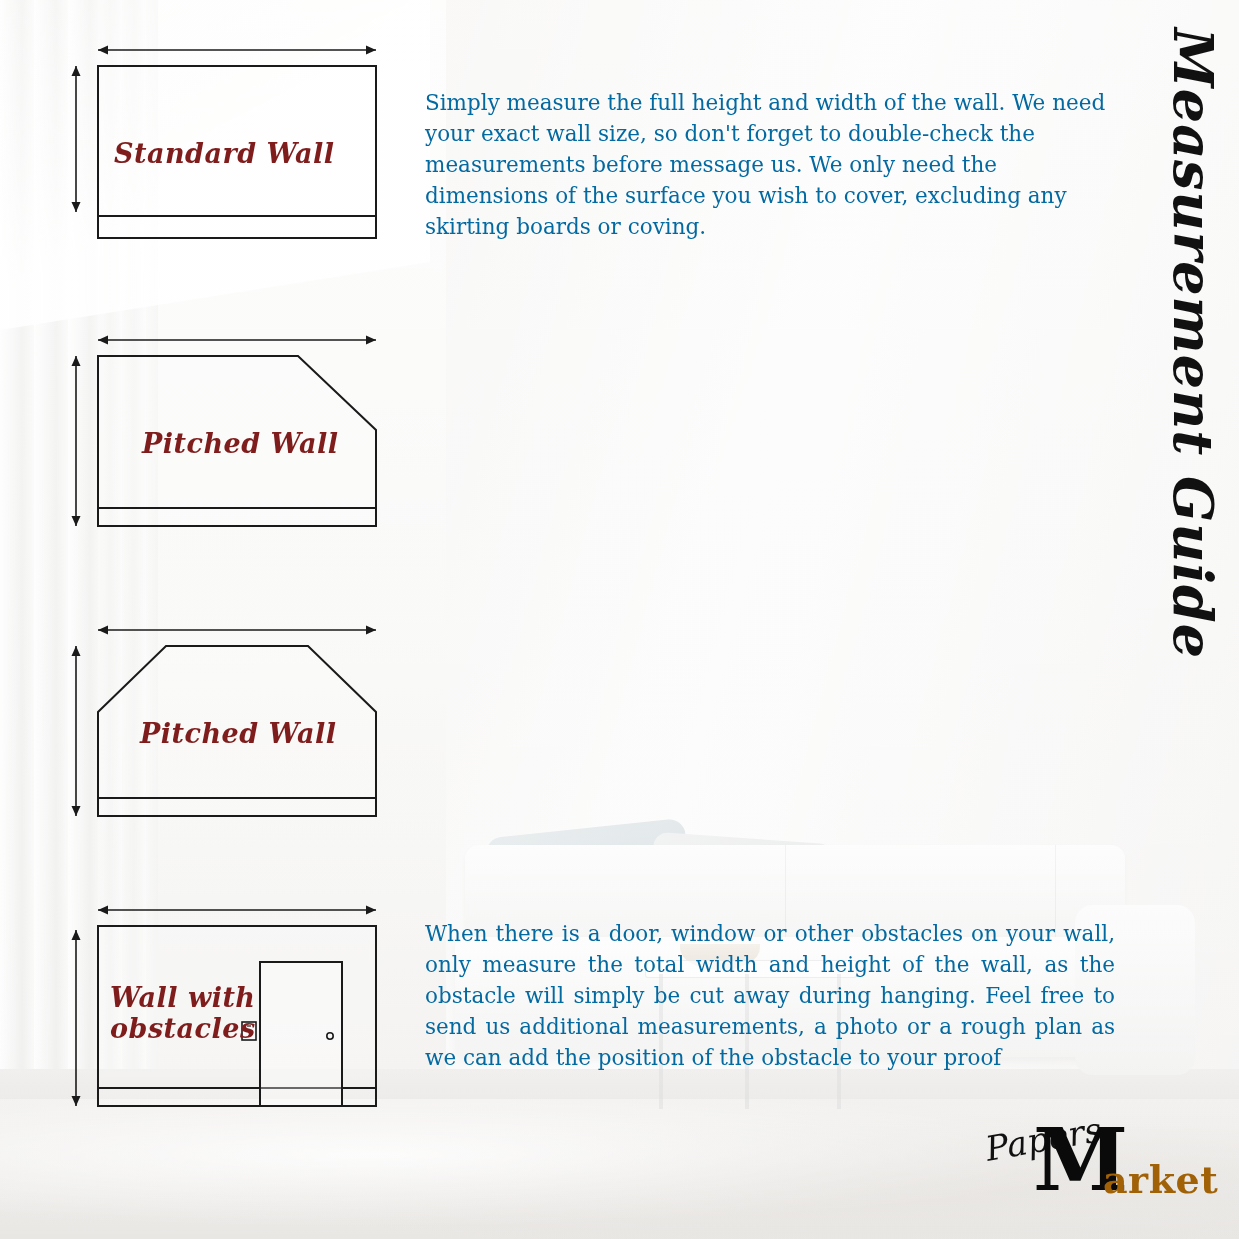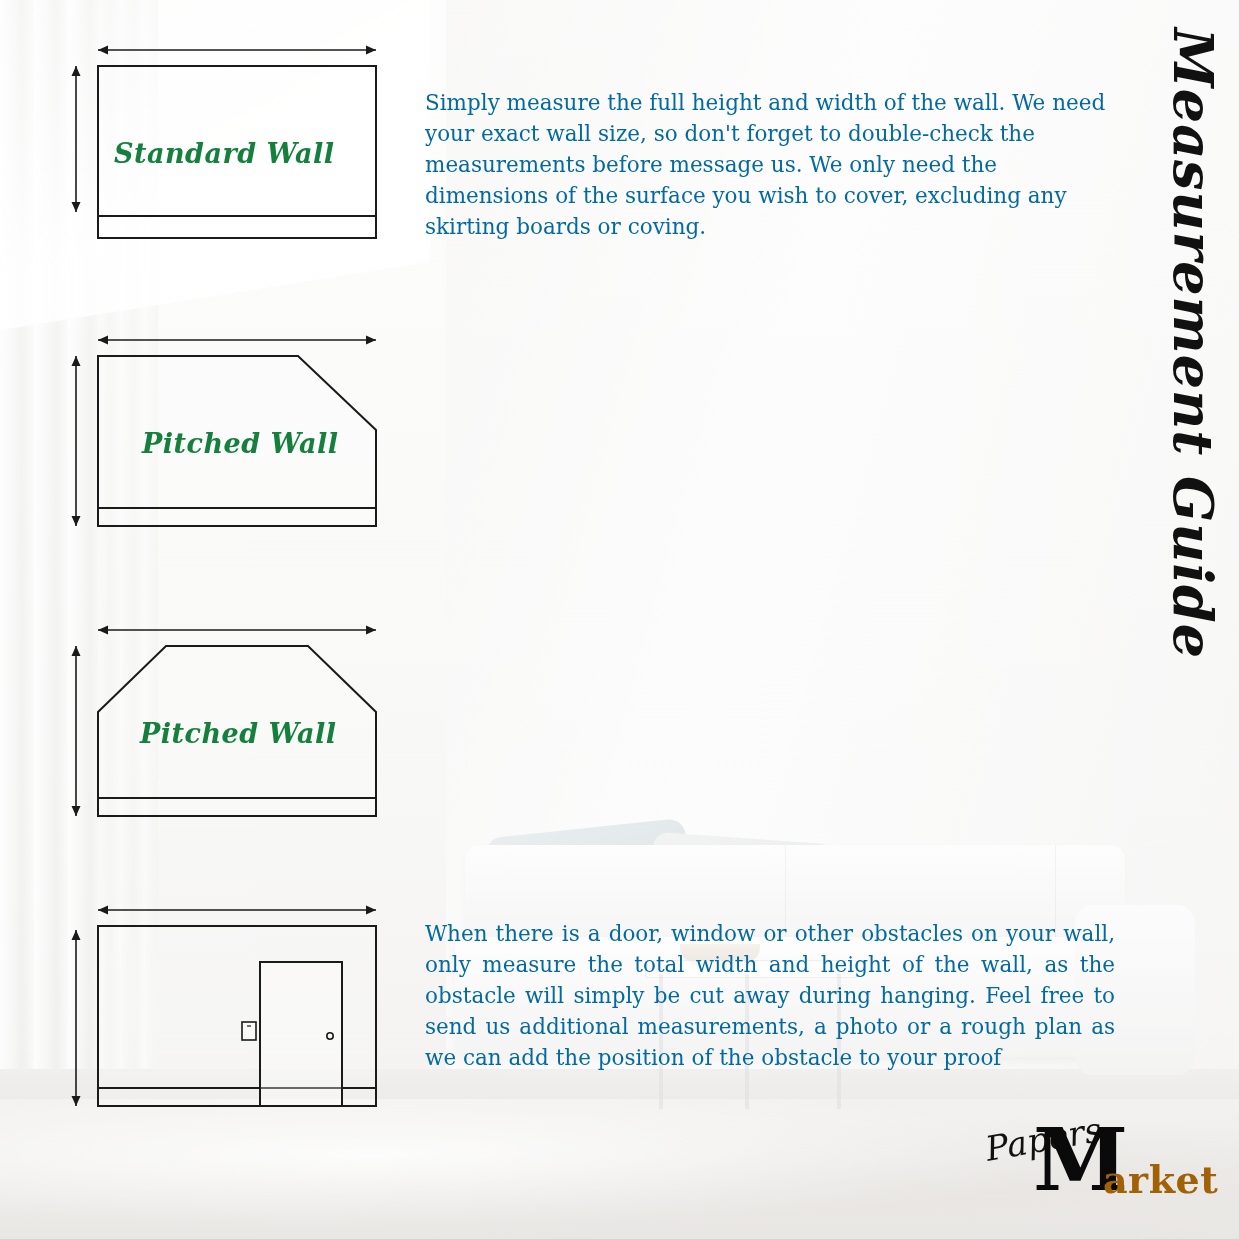--- a/index.html
+++ b/index.html
@@ -218,21 +218,21 @@
     top: 0;
   }
   .diagram svg { display: block; }
 
   .wall-label {
     position: absolute;
     font-family: "DejaVu Serif", serif;
     font-style: italic;
     font-weight: 700;
     font-size: 27px;
-    color: #15803d;
+    color: #7f1d1d;
     line-height: 1.15;
     letter-spacing: .5px;
     white-space: pre-line;
   }
 
   .para {
     position: absolute;
     left: 425px;
     width: 690px;
     font-family: "DejaVu Serif", serif;
@@ -387,20 +387,22 @@
 
         <rect x="36" y="26" width="278" height="180" stroke-width="2" fill="rgba(255,255,255,0.18)"></rect>
         <line x1="36" y1="188" x2="314" y2="188" stroke-width="2"></line>
 
         <rect x="198" y="62" width="82" height="144" stroke-width="2" fill="rgba(255,255,255,0.35)"></rect>
         <circle cx="268" cy="136" r="3.2" stroke-width="1.6"></circle>
 
         <rect x="180" y="122" width="14" height="18" stroke-width="1.6" fill="rgba(255,255,255,0.35)"></rect>
         <line x1="185" y1="126" x2="189" y2="126" stroke-width="1.2"></line>
       </svg>
+      <div class="wall-label" style="left:48px; top:82px;">Wall with
+obstacles</div>
     </div>
     <div class="para" style="top:19px;">When there is a door, window or other obstacles on your wall, only measure the total width and height of the wall, as the obstacle will simply be cut away during hanging. Feel free to send us additional measurements, a photo or a rough plan as we can add the position of the obstacle to your proof</div>
   </div>
 
   <div class="logo">
     <div class="logo-papers">Papers</div>
     <div class="logo-m">M</div>
     <div class="logo-arket">arket</div>
   </div>
 

